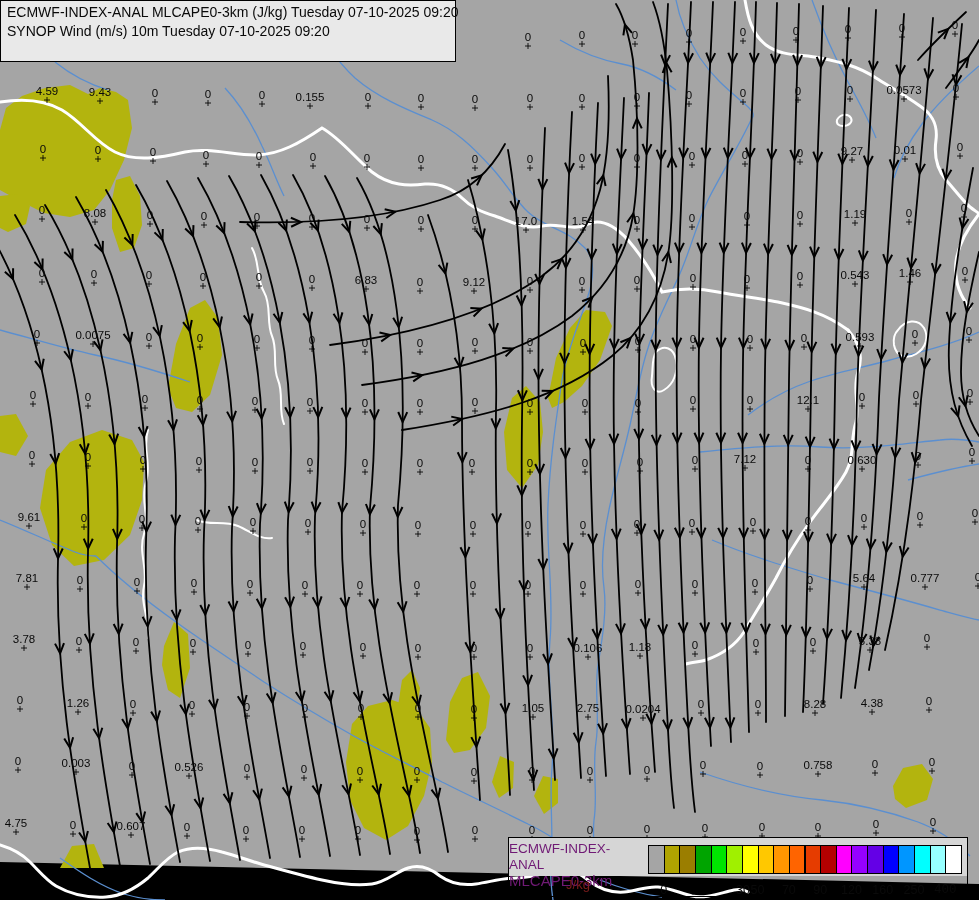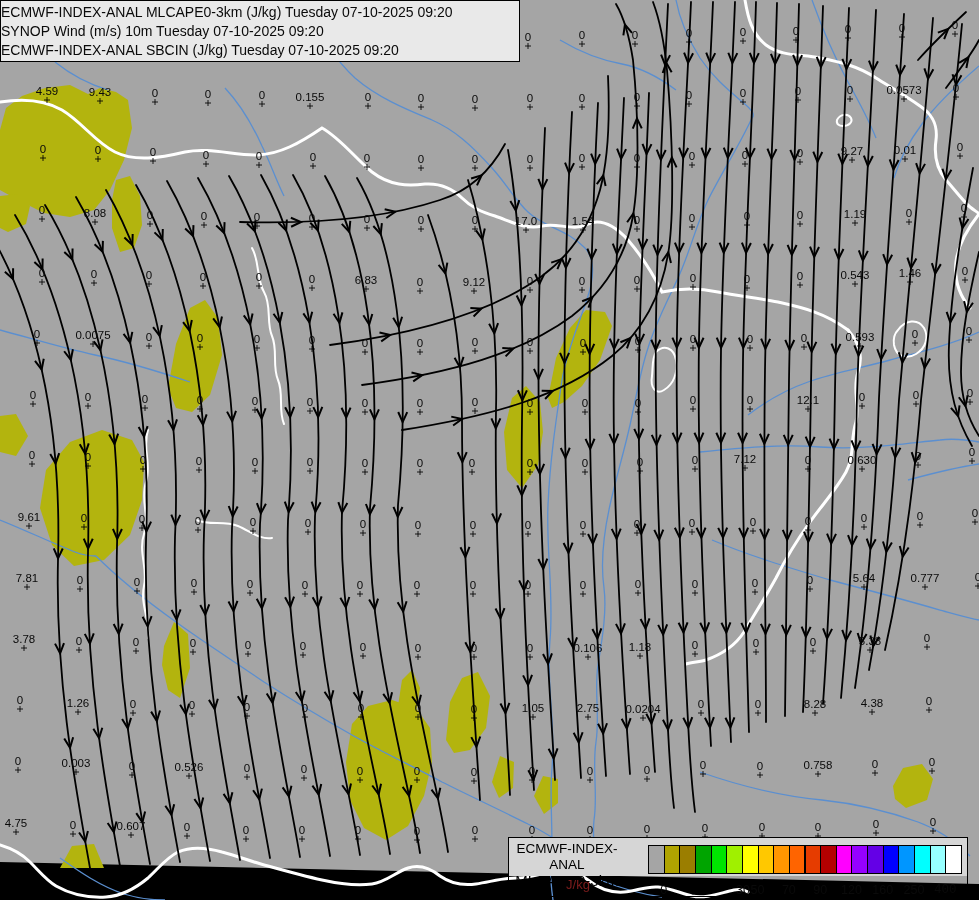--- a/index.html
+++ b/index.html
@@ -4,31 +4,31 @@
 <title>ECMWF MLCAPE / SYNOP Wind / SBCIN analysis map</title>
 <style>
   html,body{margin:0;padding:0;background:#888;}
   .screen{
     position:relative;width:979px;height:900px;overflow:hidden;
     font-family:"Liberation Sans","DejaVu Sans",sans-serif;
     background:#a5a5a5;
   }
   svg{position:absolute;left:0;top:0;}
   .header-box{
-    position:absolute;left:0;top:0;width:520px;height:62px;
+    position:absolute;left:0;top:0;width:456px;height:62px;
     background:#e9e9e9;border:1px solid #000;box-sizing:border-box;
-    padding:2px 0;z-index:5;
+    padding:2px 6px;z-index:5;
   }
   .header-line{font-size:14px;line-height:19px;color:#0a0a0a;white-space:nowrap;}
   .legend-box{
     position:absolute;left:508px;top:837px;width:460px;height:60px;
     border:1px solid #000;box-sizing:border-box;z-index:5;
   }
   .legend-top{position:absolute;left:0;top:0;width:100%;height:38px;background:#d6d6d6;}
-  .legend-titles{position:absolute;left:0;top:3px;width:116px;text-align:center;color:#000000;}
+  .legend-titles{position:absolute;left:0;top:3px;width:116px;text-align:left;color:#701a75;}
   .legend-title-1{font-size:13.5px;line-height:16px;}
   .legend-title-2{font-size:15px;line-height:15px;}
   .legend-units{position:absolute;left:0;top:39px;width:138px;text-align:center;
     font-size:13px;color:#7f1d1d;}
   .colorbar{position:absolute;left:139px;top:7px;height:29px;}
   .cbox{position:absolute;top:0;height:29px;border:1px solid #000;box-sizing:border-box;}
   .tick{position:absolute;top:38px;transform:translateX(-50%);font-size:12.5px;color:#0a0a0a;}
 </style>
 </head>
 <body>
@@ -631,21 +631,20 @@
       <text x="705" y="828" text-anchor="middle" dominant-baseline="central" font-size="11.5" fill="#0a0a0a" font-family="&quot;Liberation Sans&quot;,&quot;DejaVu Sans&quot;,sans-serif">0</text>
       <text x="762" y="827" text-anchor="middle" dominant-baseline="central" font-size="11.5" fill="#0a0a0a" font-family="&quot;Liberation Sans&quot;,&quot;DejaVu Sans&quot;,sans-serif">0</text>
       <text x="818" y="827" text-anchor="middle" dominant-baseline="central" font-size="11.5" fill="#0a0a0a" font-family="&quot;Liberation Sans&quot;,&quot;DejaVu Sans&quot;,sans-serif">0</text>
       <text x="876" y="824" text-anchor="middle" dominant-baseline="central" font-size="11.5" fill="#0a0a0a" font-family="&quot;Liberation Sans&quot;,&quot;DejaVu Sans&quot;,sans-serif">0</text>
       <text x="933" y="822" text-anchor="middle" dominant-baseline="central" font-size="11.5" fill="#0a0a0a" font-family="&quot;Liberation Sans&quot;,&quot;DejaVu Sans&quot;,sans-serif">0</text>
     </svg>
 
   <div class="header-box">
     <div class="header-line">ECMWF-INDEX-ANAL MLCAPE0-3km (J/kg) Tuesday 07-10-2025 09:20</div>
     <div class="header-line">SYNOP Wind (m/s) 10m Tuesday 07-10-2025 09:20</div>
-    <div class="header-line">ECMWF-INDEX-ANAL SBCIN (J/kg) Tuesday 07-10-2025 09:20</div>
   </div>
 
   <div class="legend-box">
     <div class="legend-top"></div>
     <div class="legend-titles">
       <div class="legend-title-1">ECMWF-INDEX-ANAL</div>
       <div class="legend-title-2">MLCAPE0-3km</div>
     </div>
     <div class="legend-units">J/kg</div>
     <div class="colorbar" id="colorbar">

